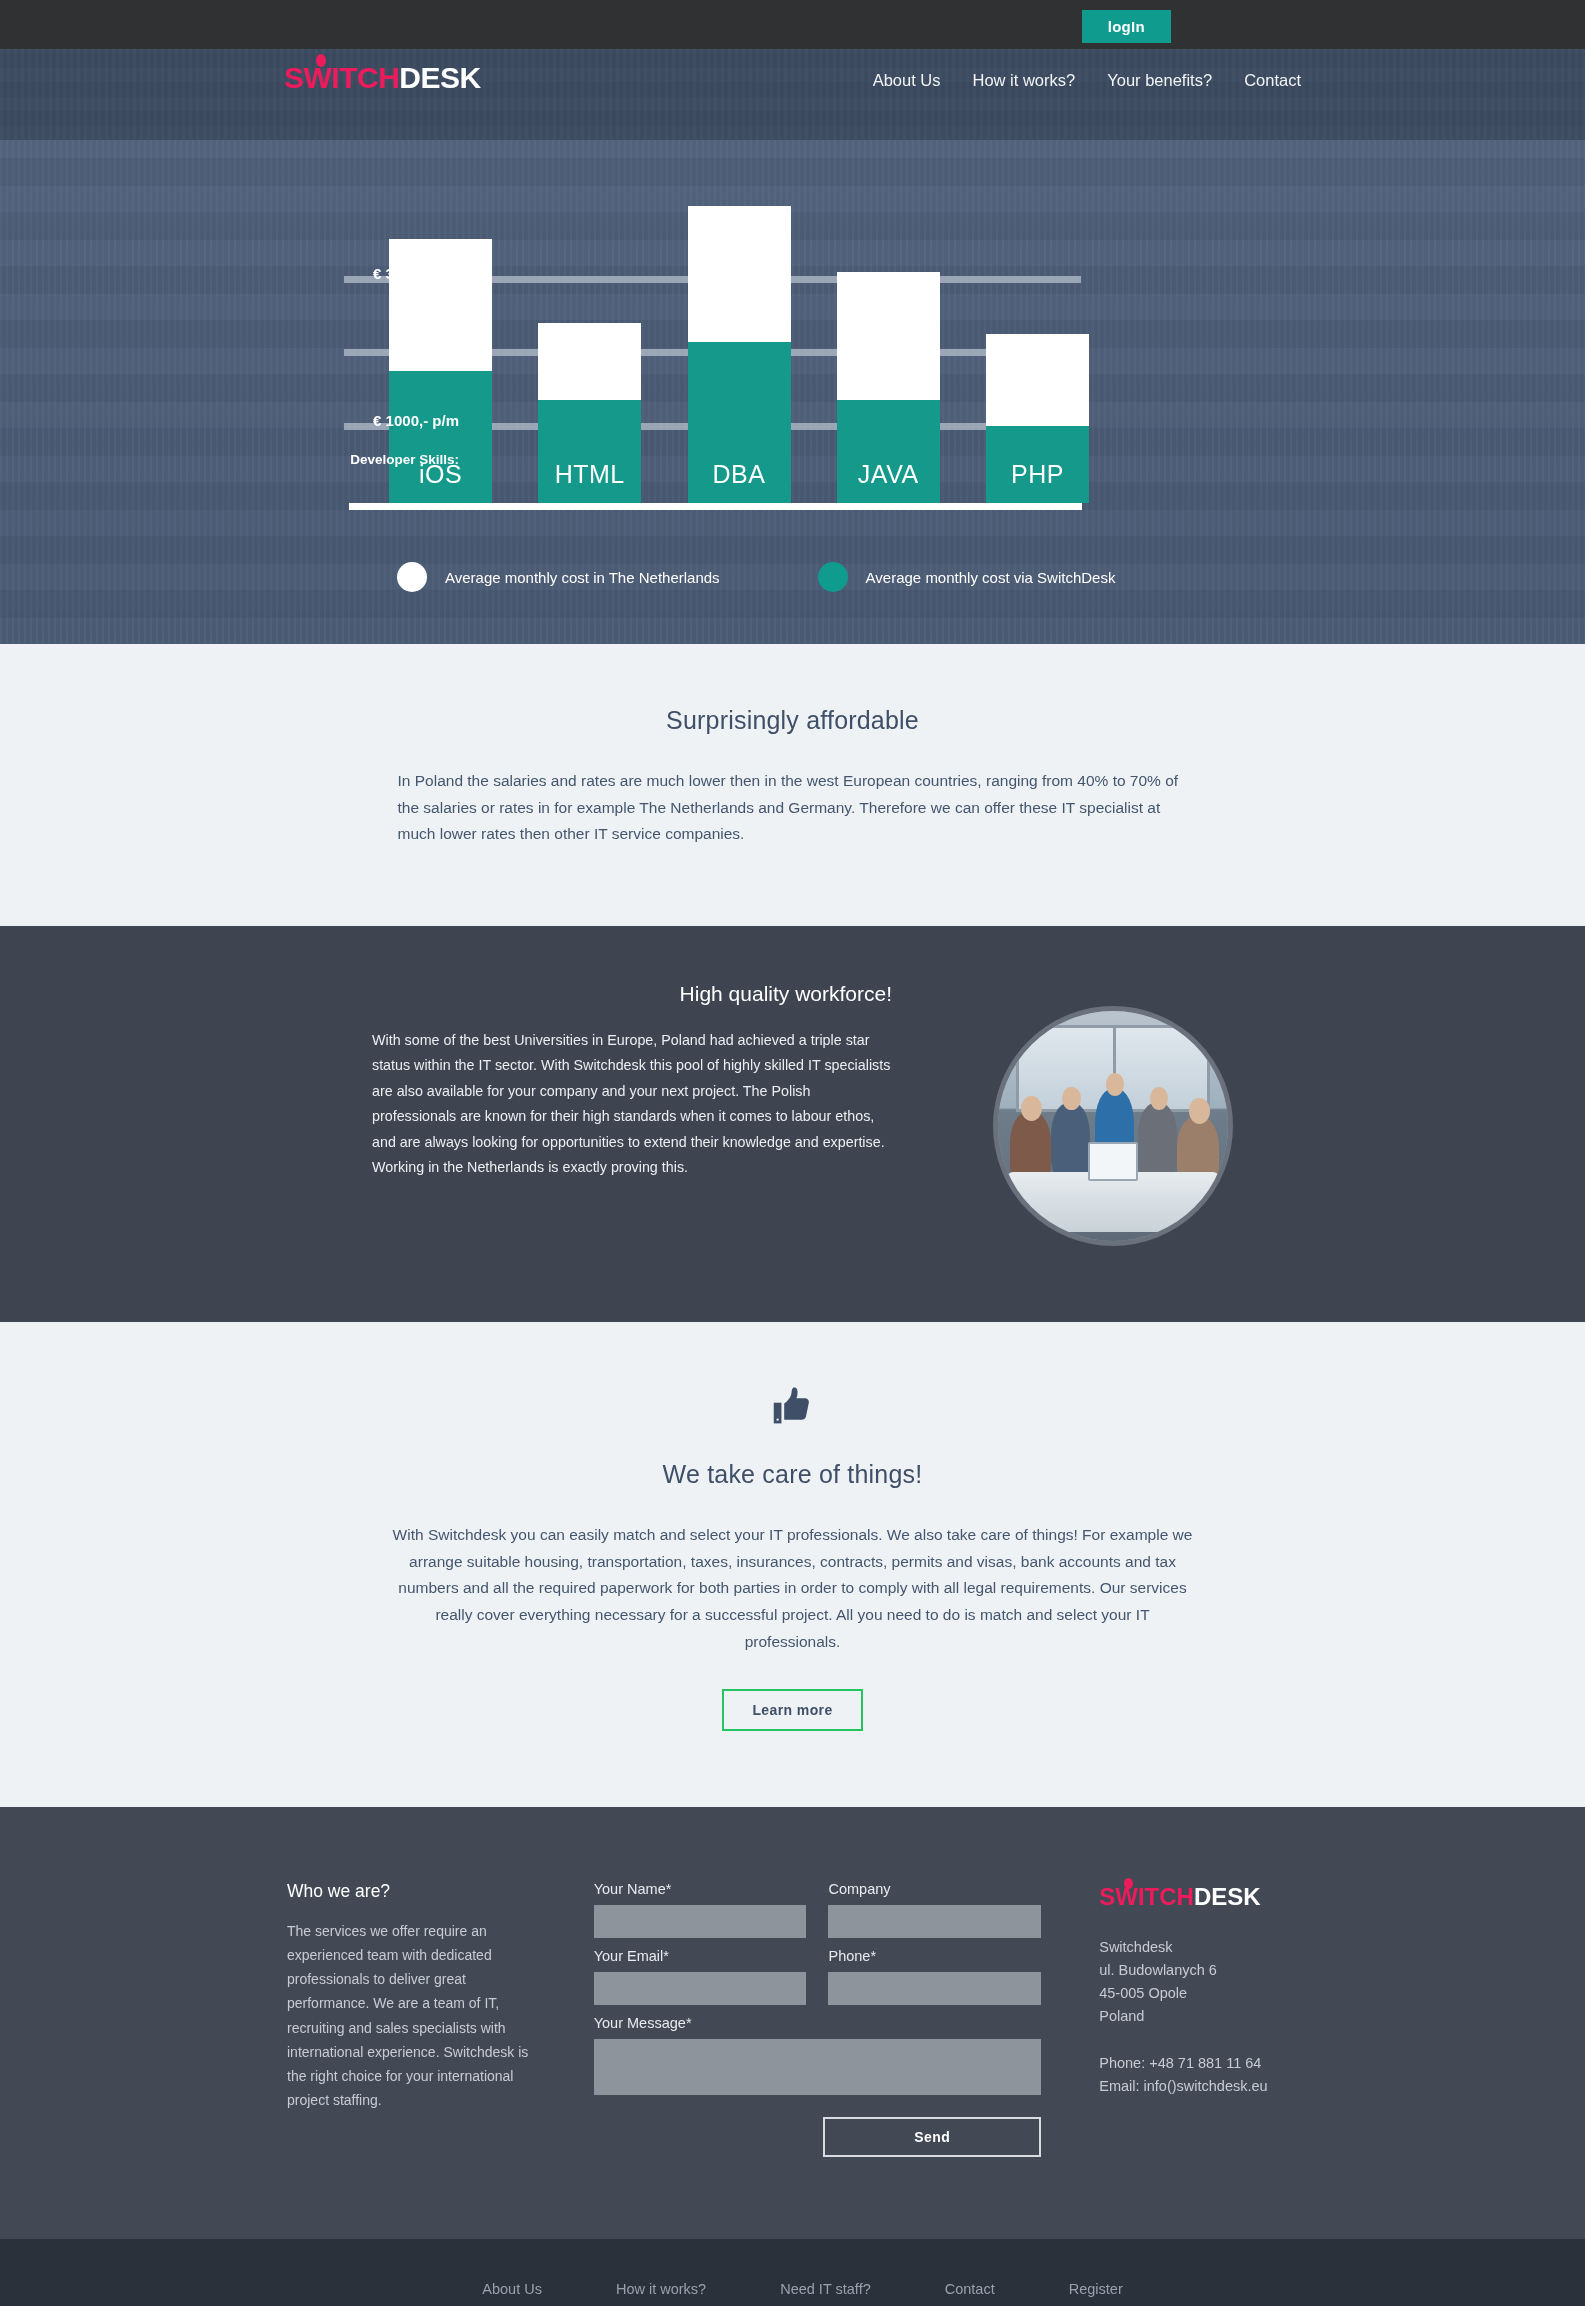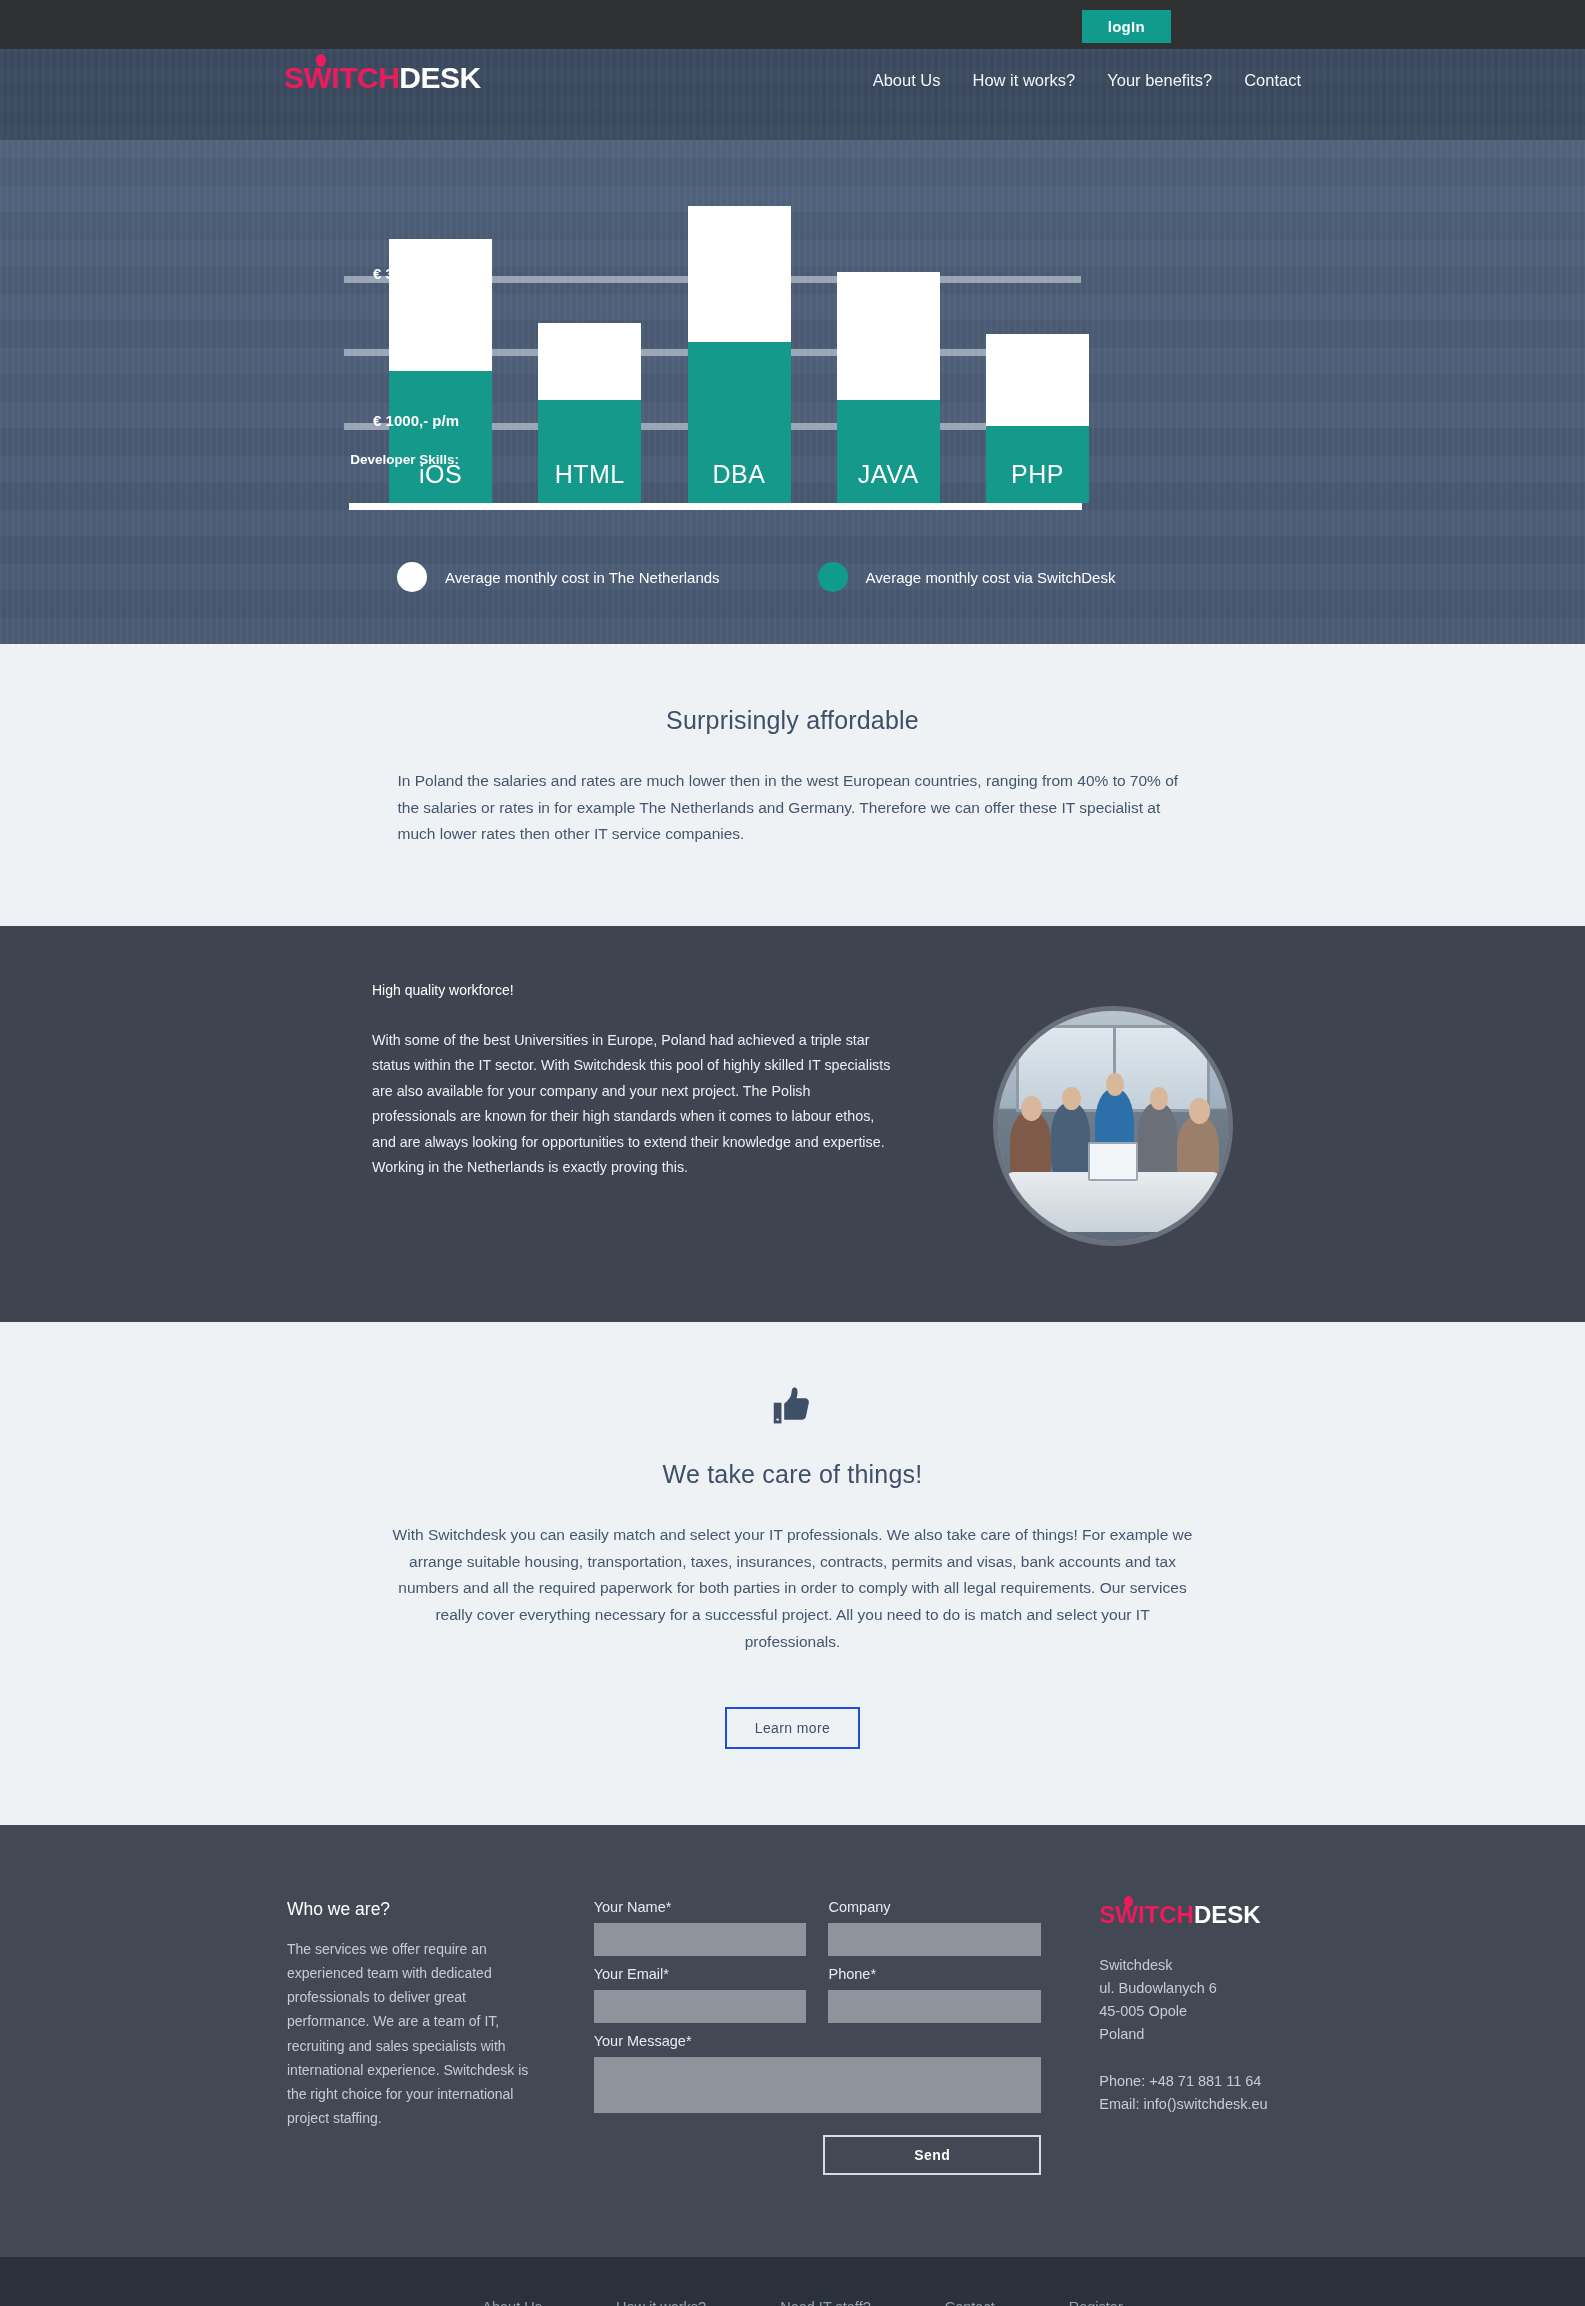--- a/index.html
+++ b/index.html
@@ -219,23 +219,24 @@
     line-height: 1.72;
     color: #44566e;
   }
 
   
   .sec-dark { background: #3e4450; padding: 56px 0 58px; }
   .workforce { position: relative; width: 1017px; margin: 0 auto; min-height: 282px; }
   .wf-text { width: 520px; margin-left: 88px; }
   .wf-text h3 {
     color: #ffffff;
-    font-size: 14px;
+    font-size: 21px;
     font-weight: normal;
-    margin-bottom: 30px;
+    margin-bottom: 22px;
+    text-align: right;
   }
   .wf-text p {
     color: #eceff2;
     font-size: 14.3px;
     line-height: 1.78;
   }
   .wf-photo {
     position: absolute;
     right: 68px;
     top: 24px;
@@ -287,27 +288,27 @@
   .thumb-icon { display: block; margin: 0 auto 32px; }
   .care-p {
     width: 800px;
     margin: 0 auto;
     text-align: center;
     font-size: 15.5px;
     line-height: 1.72;
     color: #44566e;
   }
   .learn-btn {
-    margin-top: 52px;
+    margin-top: 34px;
     display: inline-block;
-    border: 2px solid #1d4ed8;
+    border: 2px solid #22c55e;
     background: transparent;
     color: #3f4f67;
     font-size: 14px;
-    font-weight: normal;
+    font-weight: bold;
     letter-spacing: .4px;
     padding: 11px 28px;
     cursor: pointer;
     font-family: "Liberation Sans", sans-serif;
   }
 
   
   .footer { background: #424954; padding: 74px 16px 82px; }
   .footer-grid {
     width: 1017px; margin: 0 auto;

